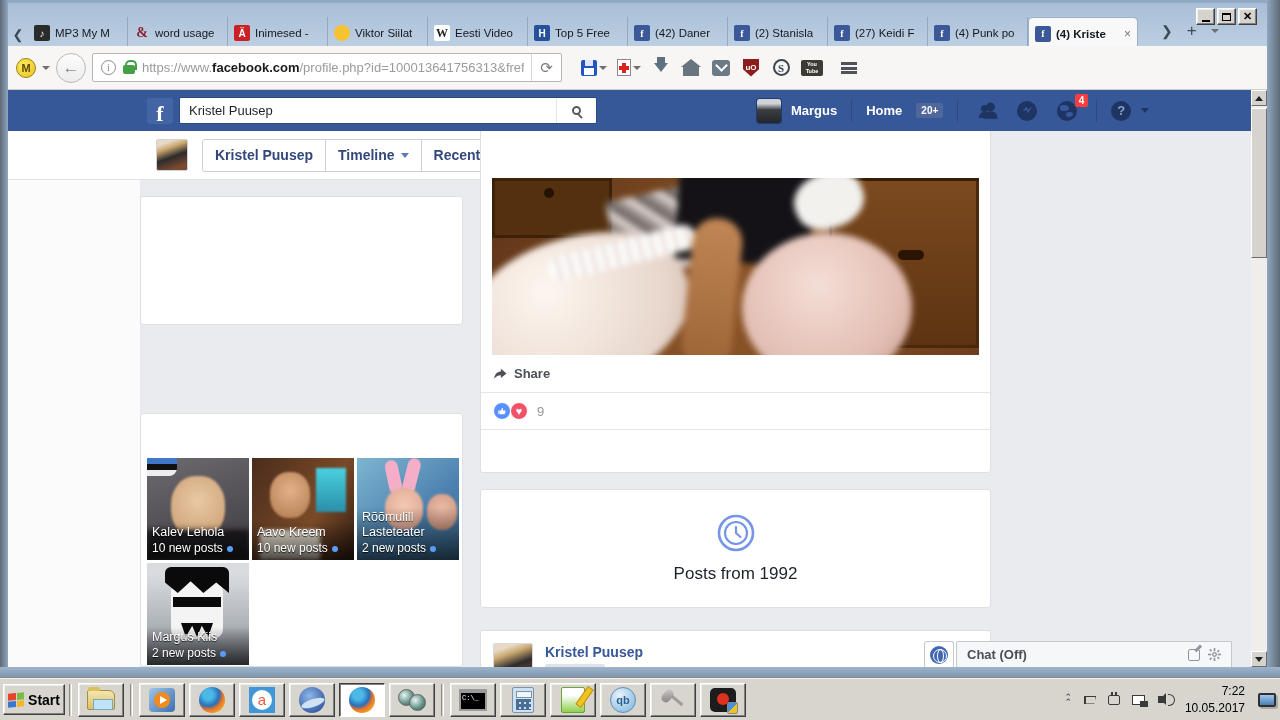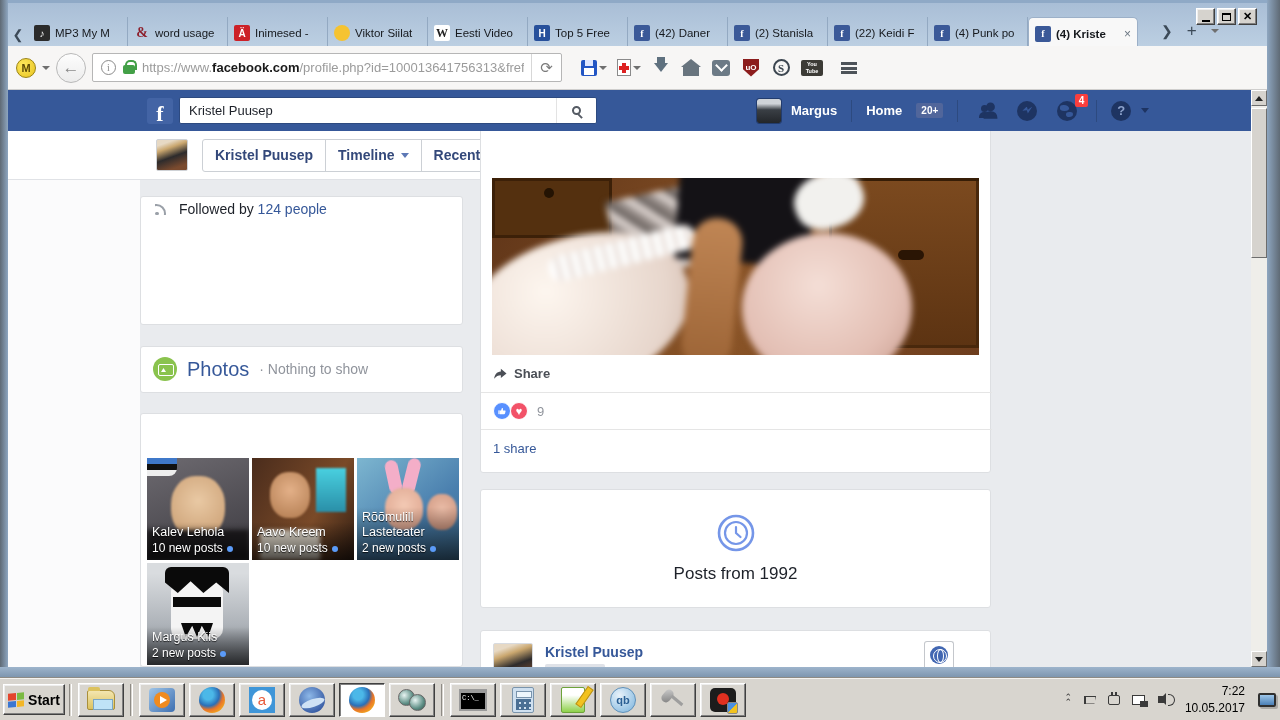--- a/index.html
+++ b/index.html
@@ -318,21 +318,21 @@
       <div class="tab">
           <span class="ticon t-fb">f</span>
           <span class="tlabel">(42) Daner</span>
         </div>
       <div class="tab">
           <span class="ticon t-fb">f</span>
           <span class="tlabel">(2) Stanisla</span>
         </div>
       <div class="tab">
           <span class="ticon t-fb">f</span>
-          <span class="tlabel">(22) Keidi F</span>
+          <span class="tlabel">(27) Keidi F</span>
         </div>
       <div class="tab">
           <span class="ticon t-fb">f</span>
           <span class="tlabel">(4) Punk po</span>
         </div>
       <div class="tab active">
           <span class="ticon t-fb">f</span>
           <span class="tlabel">(4) Kriste</span>
           <span class="tclose">×</span>
         </div>
@@ -457,35 +457,22 @@
             <span>Add Friend</span>
           </span>
         <span class="fb-btn">
             <span class="rss-ic"></span>
             <span>Follow</span>
           </span>
       </div>
     </div>
 
     <div class="card" id="intro">
-      <div class="intro-item">
-          <span class="i-ic">
-            <span class="rss-g"></span>
-          </span>
-          <span><span>Followed by</span> <a class="lnk">124 people</a></span>
-        </div>
-    </div>
-
-    <div class="card" id="photoscard">
-      <div class="card-head">
-        <span class="photos-ic"></span>
-        <span class="card-title">Photos</span>
-        <span class="muted">· Nothing to show</span>
-      </div>
-    </div>
+    </div>
+
 
     <div class="card" id="friendscard">
       <div id="fgrid">
         <div class="ftile artA">
           <div class="flag"></div>
             <div class="face"></div>
             <div class="jacket"></div>
           <div class="fname">
               <div>Kalev Lehola</div>
               <div class="fposts">
@@ -560,43 +547,62 @@
       <div class="postrow" id="reactrow">
         <span class="react like">
             <svg width="10" height="10" viewBox="0 0 16 16">
               <path d="M4.5 7h2l1.2-3.4c.3-.9 1.8-.6 1.8.5V7h3c.9 0 1.4.7 1.2 1.5l-.9 3.4c-.2.8-.7 1.1-1.5 1.1H4.5z" fill="#fff"></path>
               <rect x="2.2" y="7" width="2" height="6" fill="#fff"></rect>
             </svg>
           </span>
         <span class="react love">♥</span>
         <span class="react-count">9</span>
       </div>
-      <div class="postrow" id="sharesrow">
-        <a class="lnk">1 share</a>
-      </div>
     </div>
 
     <div class="card" id="era">
       <svg width="38" height="38" viewBox="0 0 38 38">
         <circle cx="19" cy="19" r="17" fill="none" stroke="#7596e8" stroke-width="2.6"></circle>
         <circle cx="19" cy="19" r="11" fill="none" stroke="#7596e8" stroke-width="2.2"></circle>
         <path d="M19 13v6l4.5 4" fill="none" stroke="#7596e8" stroke-width="2.2" stroke-linecap="round"></path>
       </svg>
       <div class="era-title">Posts from 1992</div>
     </div>
 
     <div class="card" id="bottompost">
       <span class="bp-avatar"></span>
       <a class="bp-name">Kristel Puusep</a>
       <span class="bp-sub"></span>
     </div>
 
     <div class="abs" id="globebtn">
         <span class="globe-blue"></span>
       </div>
+    <div class="abs" id="chatbar">
+      <span class="chat-label">Chat (Off)</span>
+      <span class="chat-icons">
+        <span class="compose"></span>
+        <svg class="gear" viewBox="0 0 16 16">
+            <g fill="#90949c">
+              <circle cx="8" cy="8" r="3"></circle>
+              <g>
+                <rect x="7" y="0" width="2" height="4"></rect>
+                <rect x="7" y="12" width="2" height="4"></rect>
+                <rect x="0" y="7" width="4" height="2"></rect>
+                <rect x="12" y="7" width="4" height="2"></rect>
+                <rect x="1.8" y="1.8" width="3" height="2" transform="rotate(45 3.3 2.8)"></rect>
+                <rect x="11.2" y="11.2" width="3" height="2" transform="rotate(45 12.7 12.2)"></rect>
+                <rect x="1.8" y="12.2" width="3" height="2" transform="rotate(-45 3.3 13.2)"></rect>
+                <rect x="11.2" y="2.8" width="3" height="2" transform="rotate(-45 12.7 3.8)"></rect>
+              </g>
+            </g>
+            <circle cx="8" cy="8" r="1.4" fill="#f6f7f9"></circle>
+          </svg>
+      </span>
+    </div>
   </div>
 
   <div class="abs" id="pagescroll">
     <div class="sb-btn" style="top:0;">
         <span class="tri-up"></span>
       </div>
     <div id="sb-thumb"></div>
     <div class="sb-btn" style="bottom:0;">
         <span class="tri-dn"></span>
       </div>

